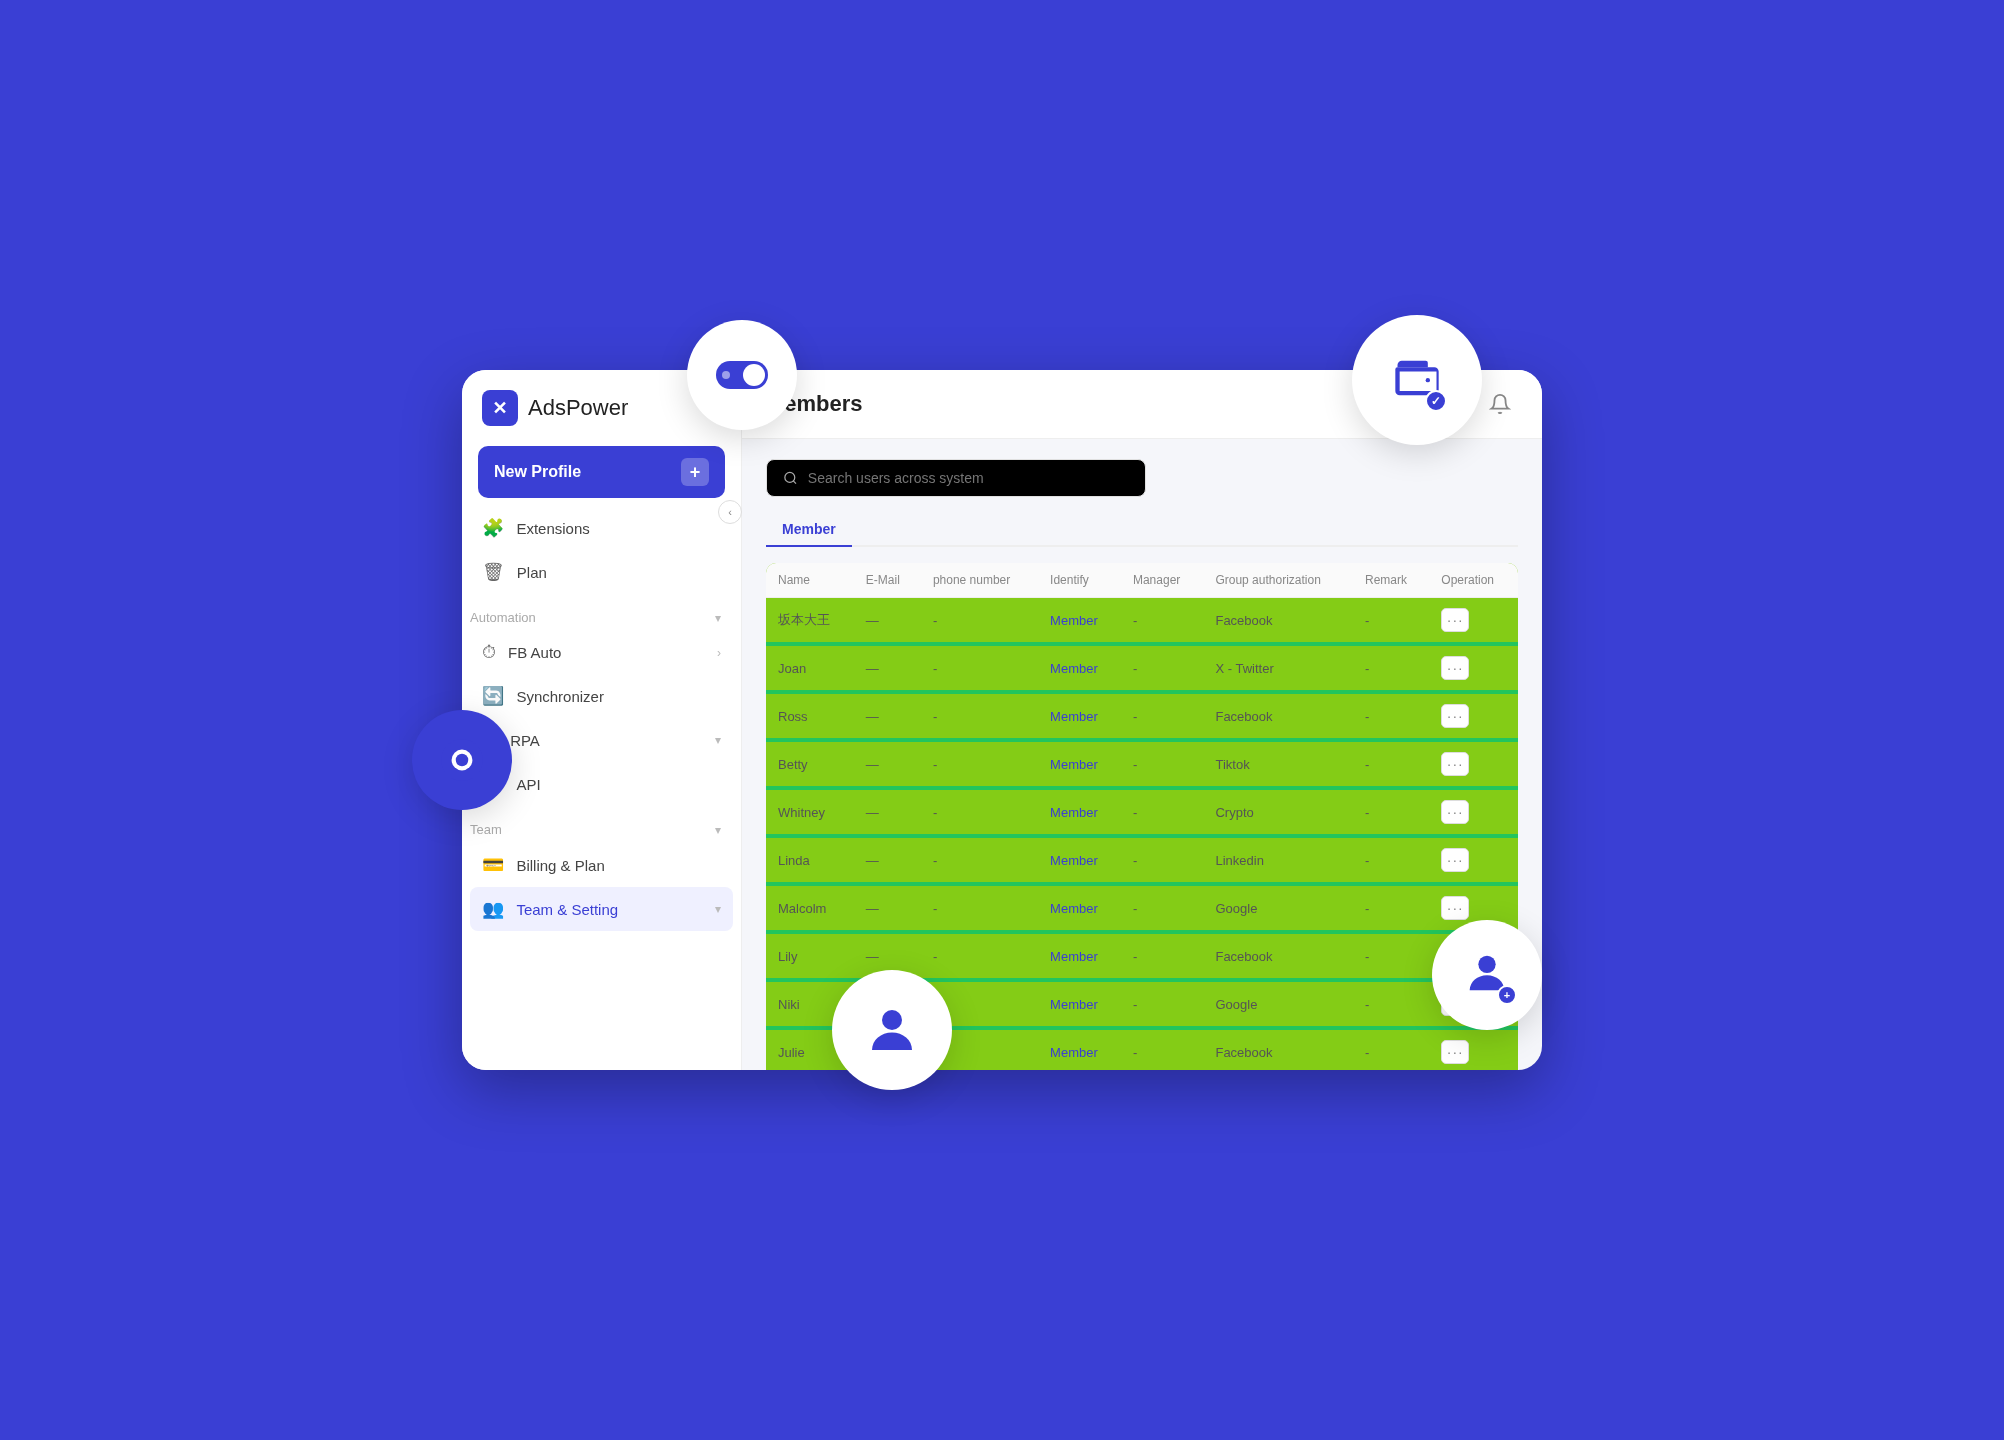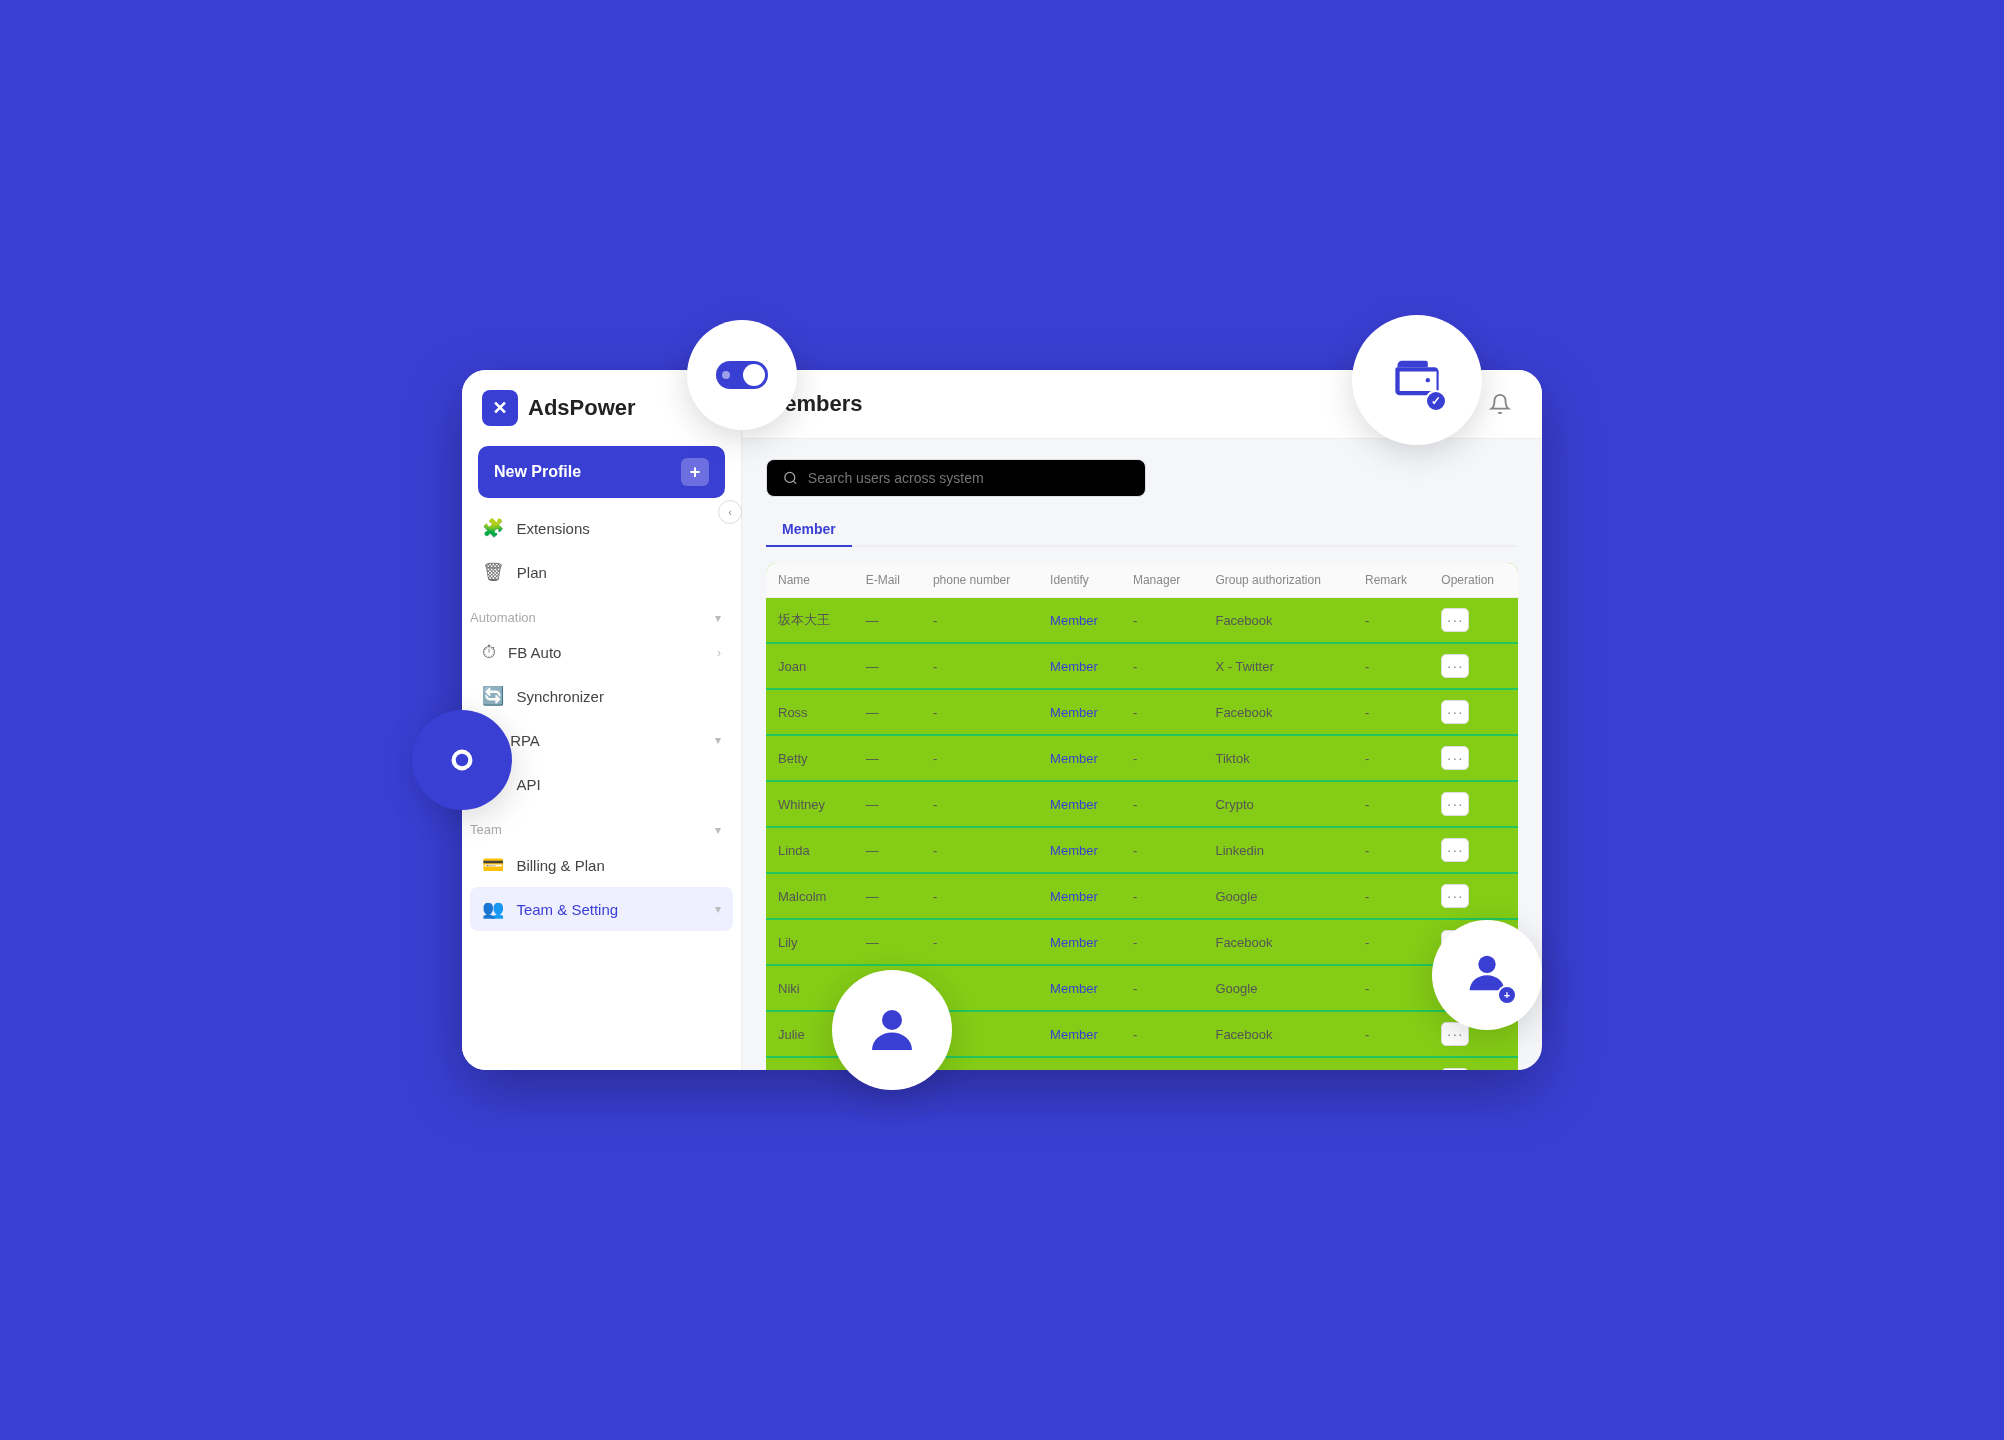--- a/index.html
+++ b/index.html
@@ -109,21 +109,21 @@
       display: flex;
       align-items: center;
       justify-content: center;
       color: white;
       font-size: 18px;
       font-weight: bold;
     }
 
     .logo-text {
       font-size: 22px;
-      font-weight: 700;
+      font-weight: 400;
       color: #222;
     }
 
     .new-profile-btn {
       display: flex;
       align-items: center;
       justify-content: space-between;
       margin: 0 16px 8px 16px;
       padding: 12px 16px;
       background: #3a3fd4;
@@ -324,21 +324,21 @@
 
     thead th {
       padding: 10px 12px;
       text-align: left;
       color: #888;
       font-weight: 500;
       font-size: 12px;
     }
 
     tbody tr {
-      border-bottom: 2px solid #22c55e;
+      border-bottom: 4px solid #22c55e;
     }
 
     tbody td {
       padding: 10px 12px;
       color: #555;
       font-size: 13px;
     }
 
     .identity-badge {
       color: #3a3fd4;

